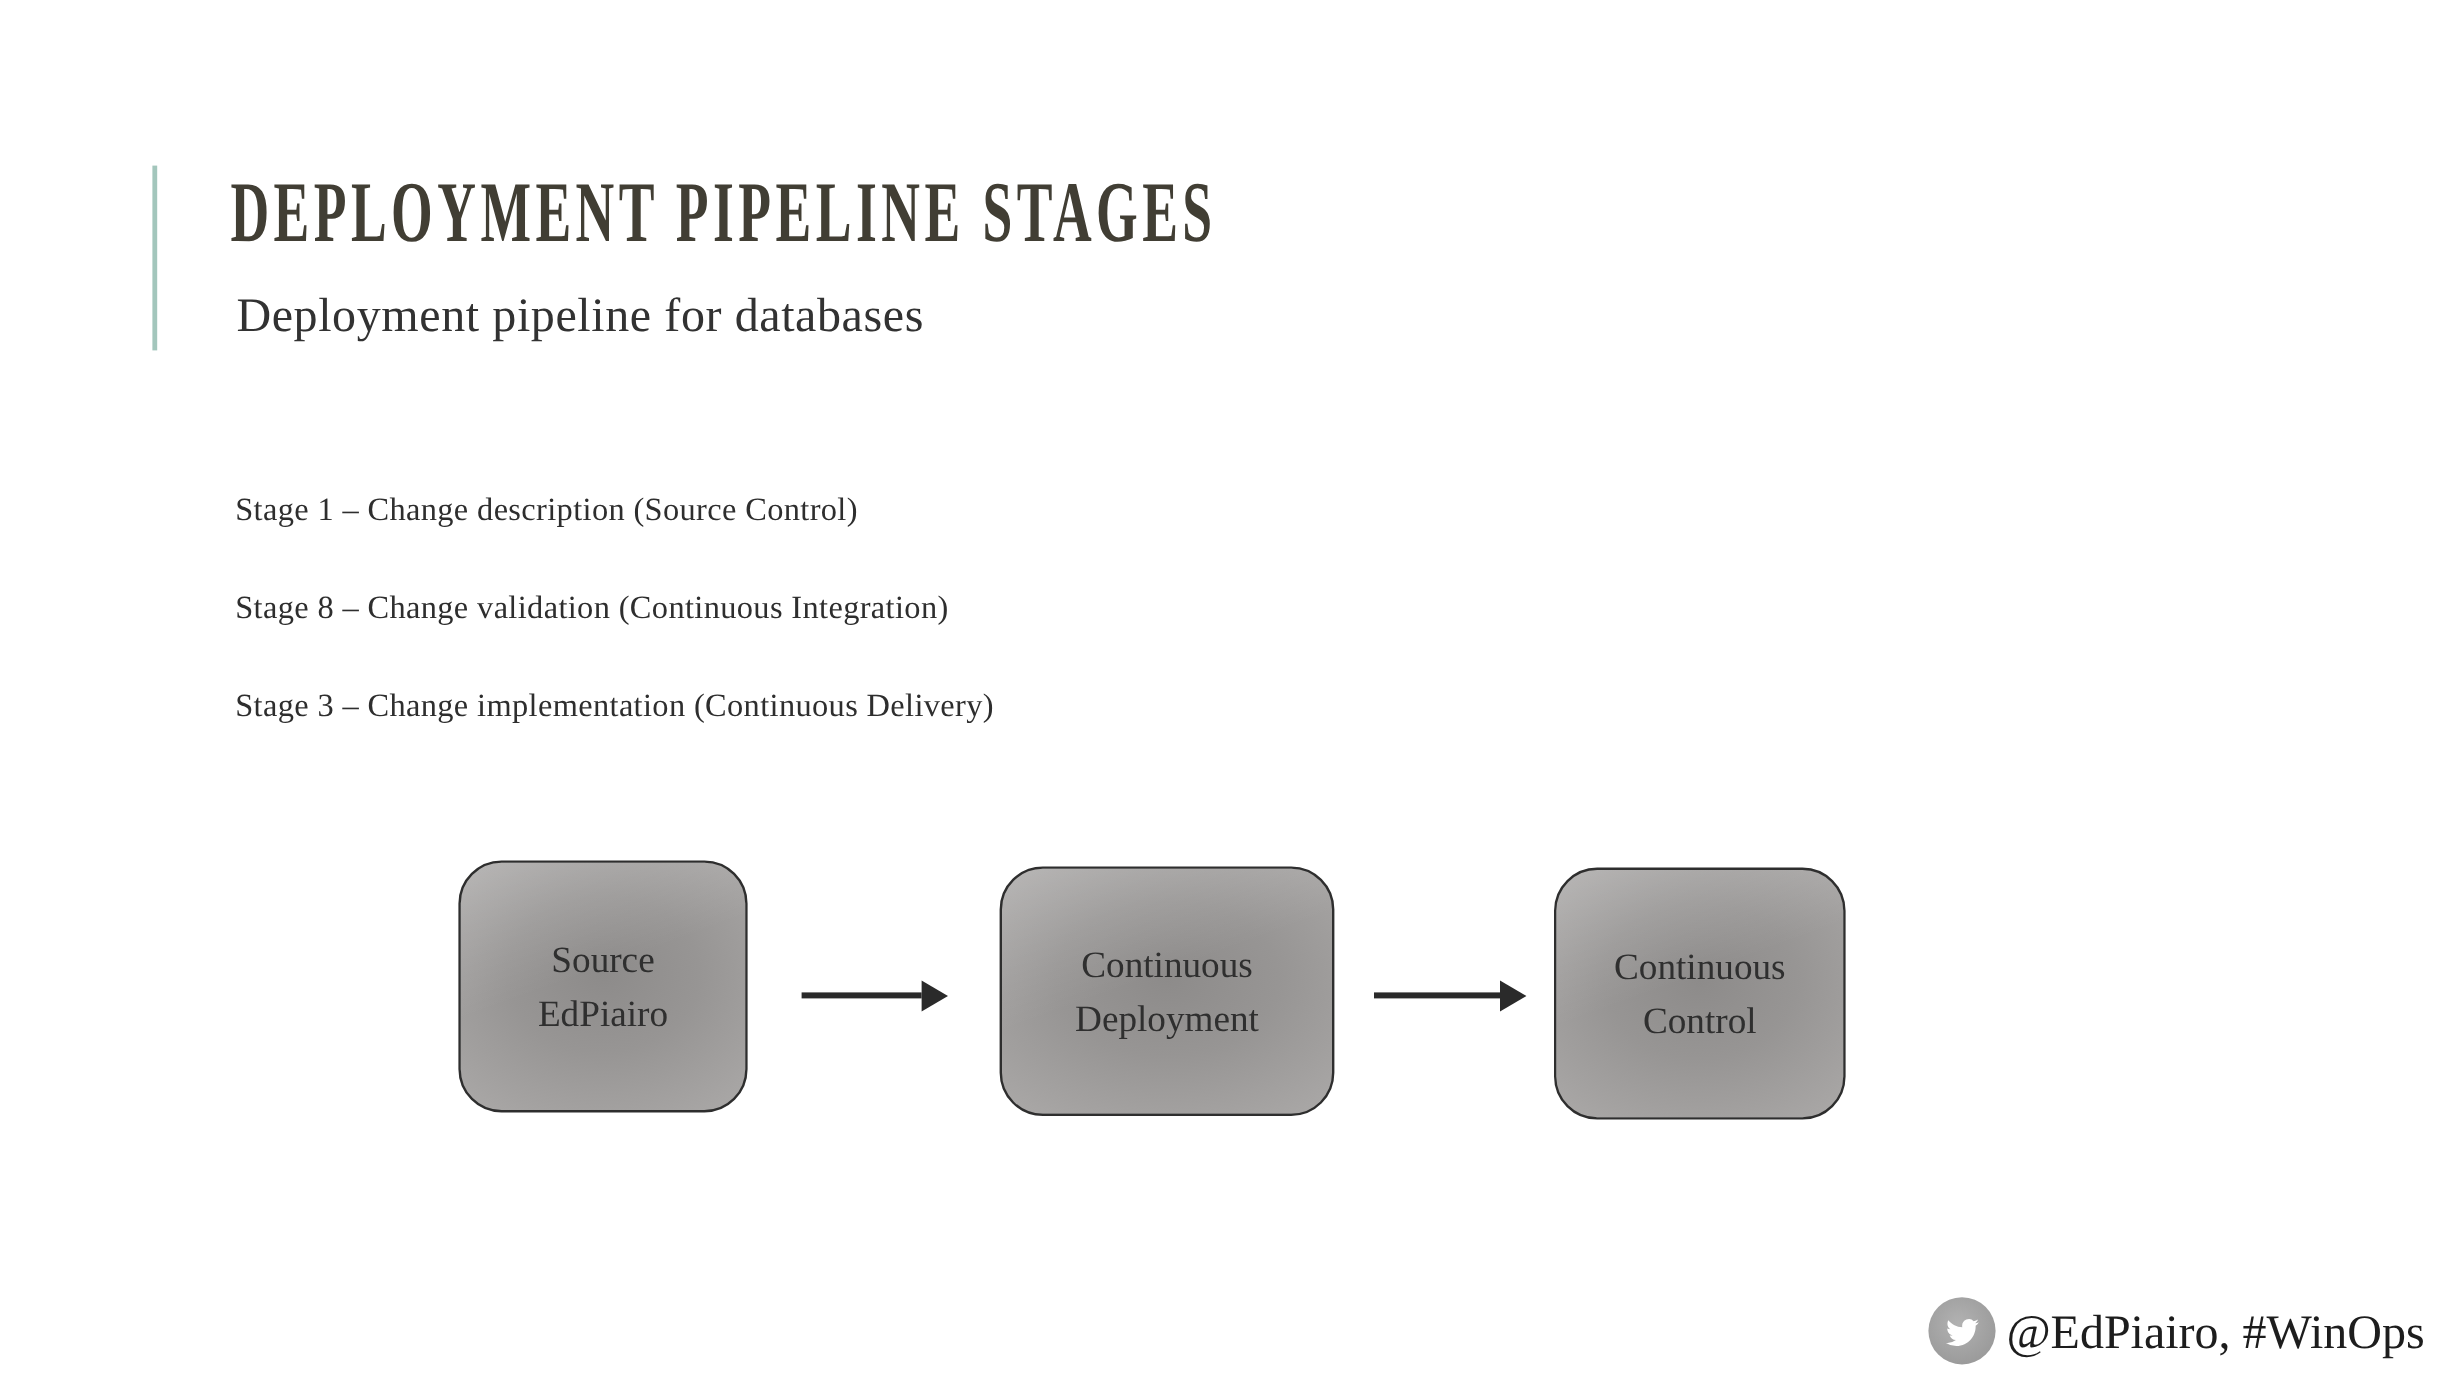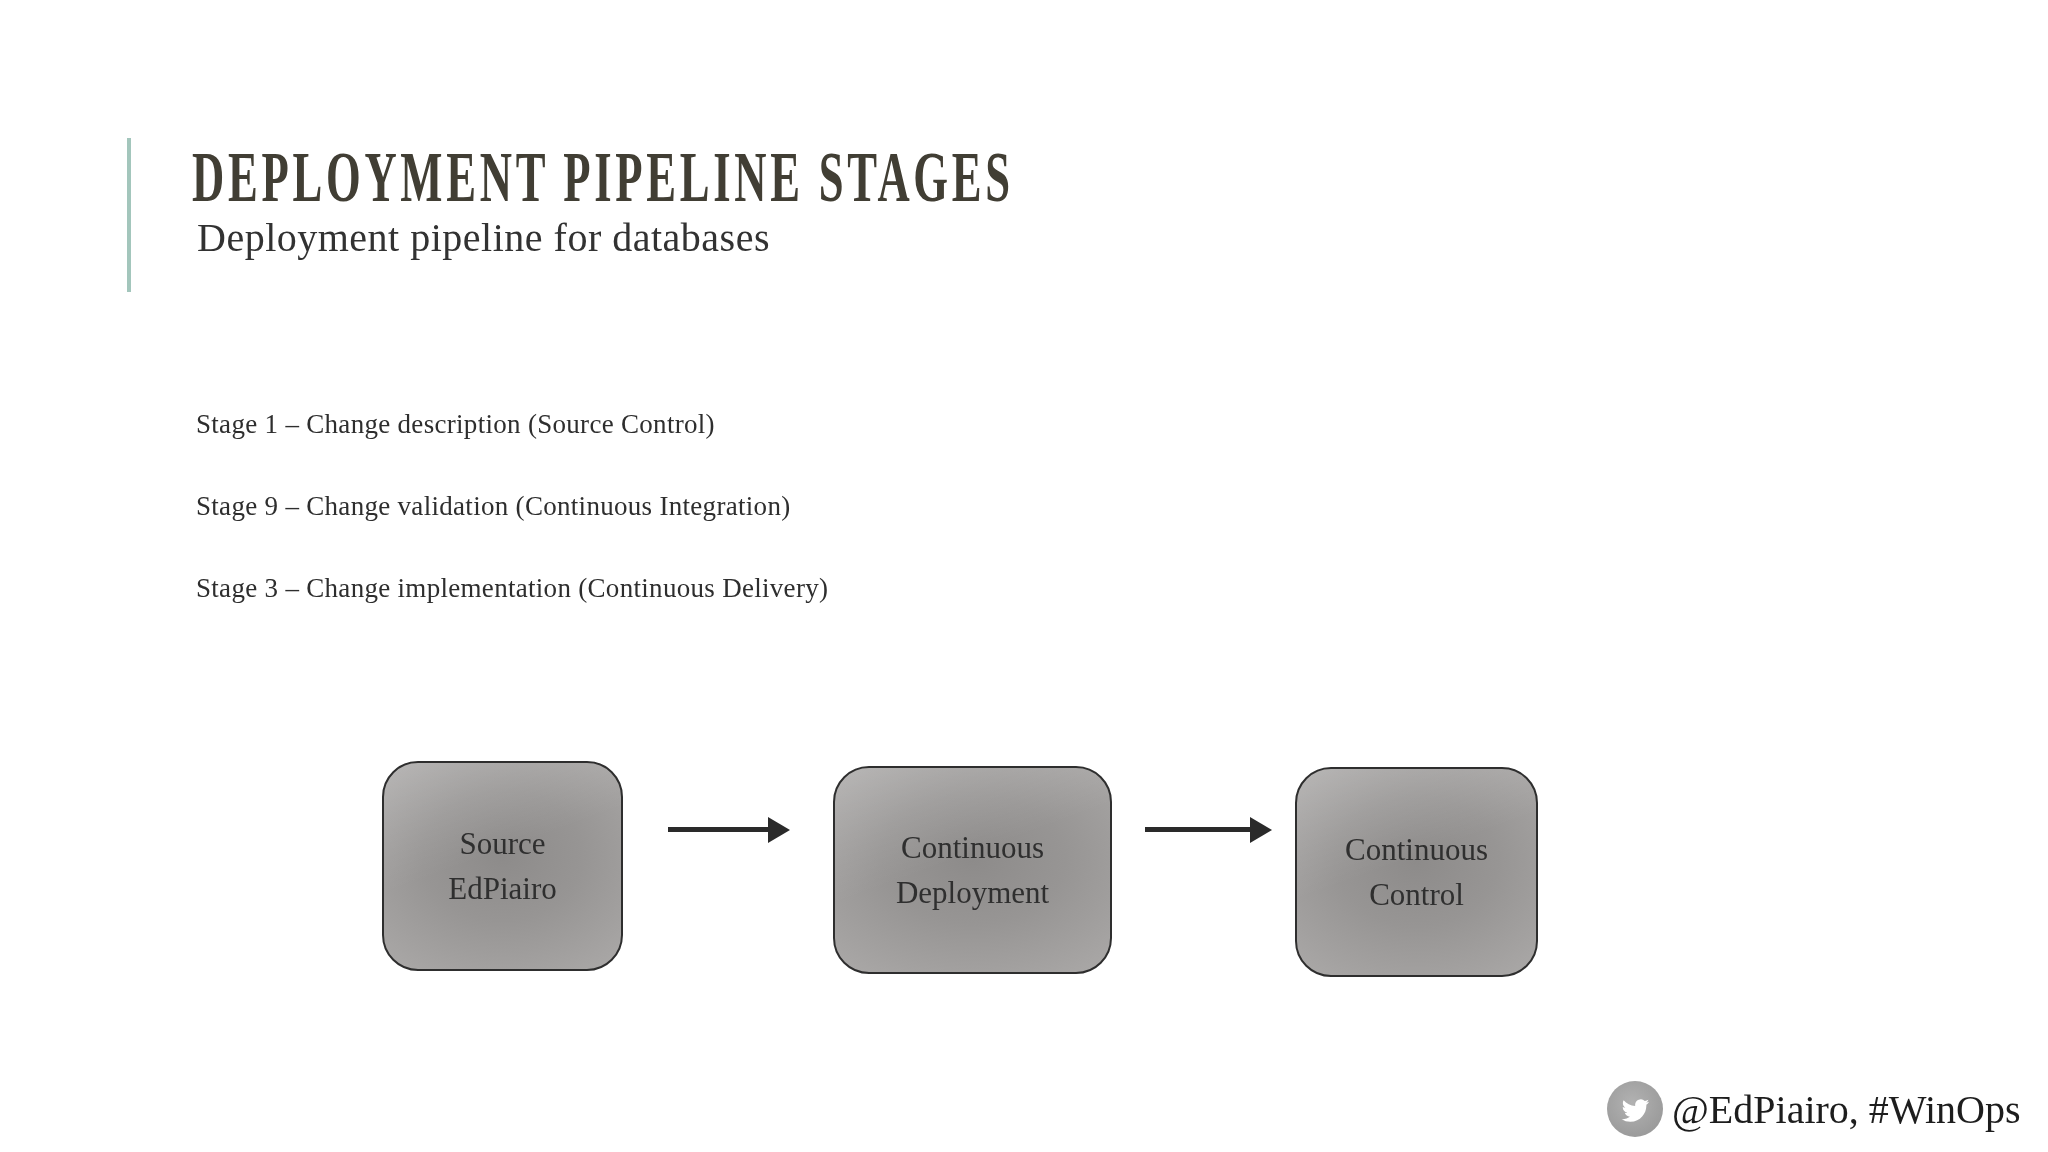--- a/index.html
+++ b/index.html
@@ -28,21 +28,21 @@
     font-weight: 600;
     color: #413e34;
     letter-spacing: 6px;
     white-space: nowrap;
     transform: scaleX(0.62);
     transform-origin: 0 0;
   }
 
   .subtitle {
     position: absolute;
-    left: 197px; top: 214px;
+    left: 197px; top: 239px;
     font-size: 40px;
     font-weight: 400;
     color: #323232;
     letter-spacing: 0.5px;
     white-space: nowrap;
   }
 
   .stage-list {
     position: absolute;
     left: 196px; top: 383px;
@@ -63,21 +63,20 @@
     flex-direction: column;
     align-items: center;
     justify-content: center;
     background:
       linear-gradient(160deg, rgba(255,255,255,0.20) 0%, rgba(255,255,255,0.0) 45%),
       radial-gradient(ellipse 75% 70% at 50% 45%, #8d8b8a 0%, #979594 45%, #a3a1a0 80%, #aaa8a7 100%);
     color: #2f2f2f;
     font-size: 31px;
     line-height: 45px;
     text-align: center;
-    margin-top: 44px;
   }
   .pbox-1 { left: 382px;  top: 717px; width: 241px; height: 210px; }
   .pbox-2 { left: 833px;  top: 722px; width: 279px; height: 208px; }
   .pbox-3 { left: 1295px; top: 723px; width: 243px; height: 210px; }
 
   
   .arrow {
     position: absolute;
     height: 5px;
     background: #2a2a2a;
@@ -123,21 +122,21 @@
 <div id="slide">
 
   <div class="accent-bar"></div>
 
   <div class="title">DEPLOYMENT PIPELINE STAGES</div>
 
   <div class="subtitle">Deployment pipeline for databases</div>
 
   <div class="stage-list">
     <div>Stage 1 – Change description (Source Control)</div>
-    <div>Stage 9 – Change validation (Continuous Integration)</div>
+    <div>Stage 8 – Change validation (Continuous Integration)</div>
     <div>Stage 3 – Change implementation (Continuous Delivery)</div>
   </div>
 
   <div>
 
     <div class="pbox pbox-1">
       <div>Source</div>
       <div>EdPiairo</div>
     </div>
 

